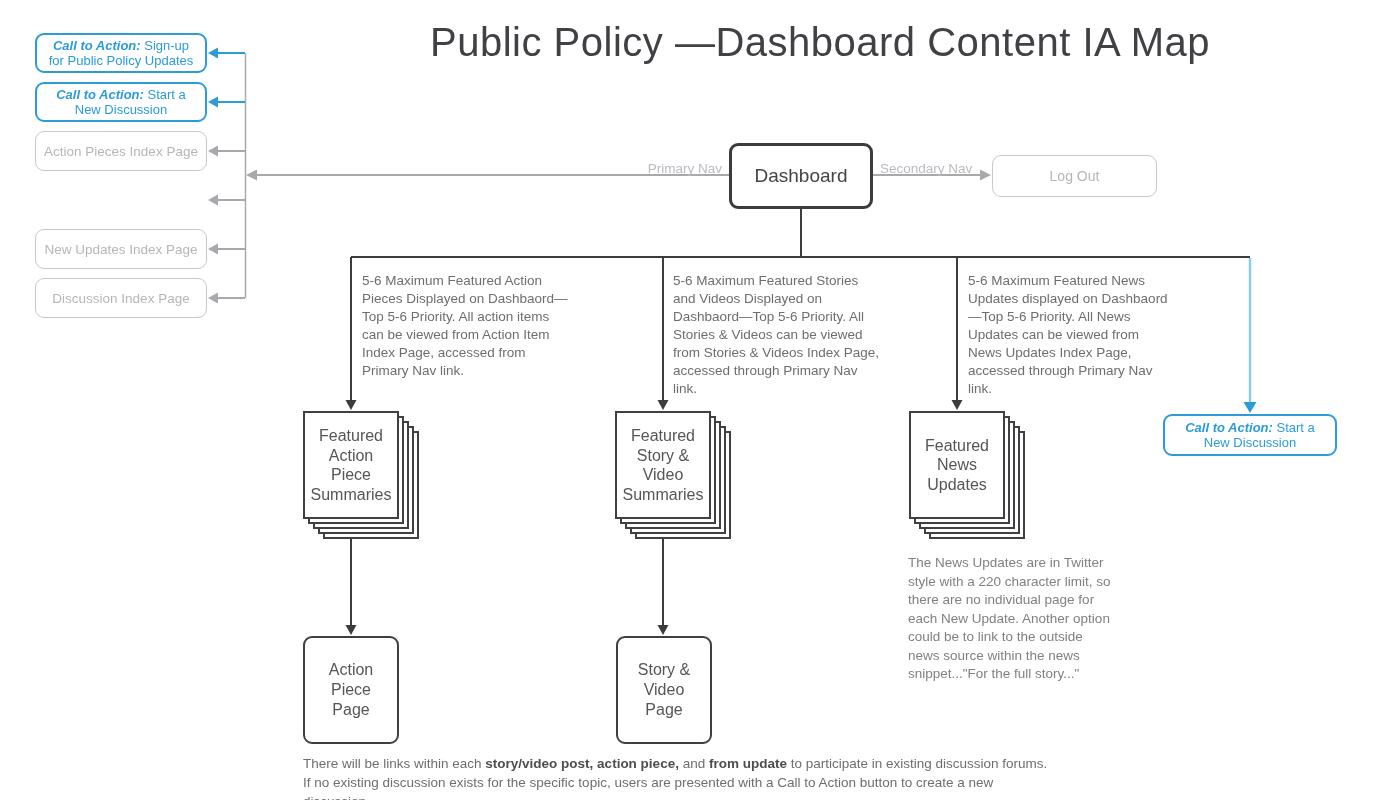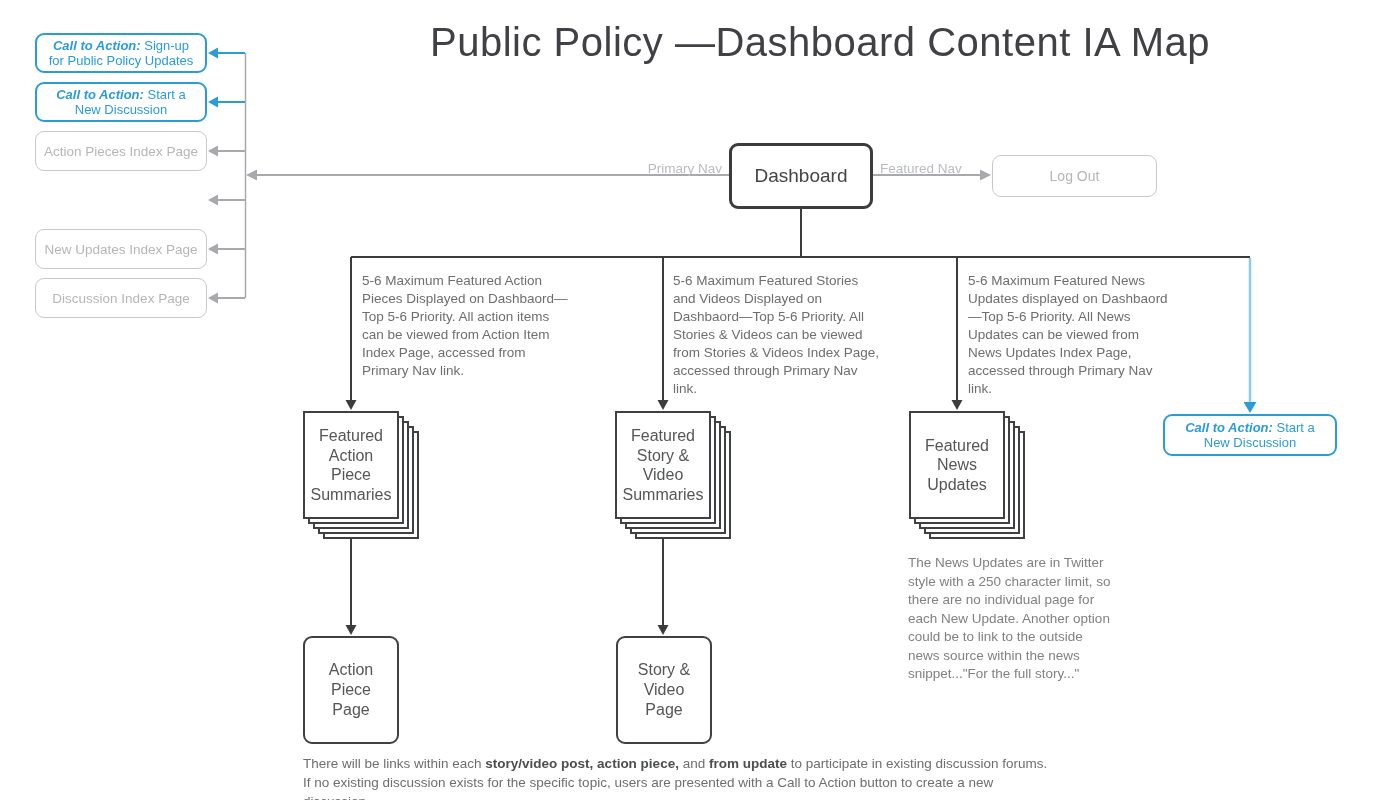--- a/index.html
+++ b/index.html
@@ -127,21 +127,21 @@
     <span>Discussion Index Page</span>
   </div>
   <div class="box sbox gray" style="top:229px;">
     <span>New Updates Index Page</span>
   </div>
 
   <div class="navlabel" style="left:600px;top:161px;width:122px;text-align:right;">Primary Nav</div>
   <div class="box dashboard">
     <span>Dashboard</span>
   </div>
-  <div class="navlabel" style="left:880px;top:161px;width:100px;">Featured Nav</div>
+  <div class="navlabel" style="left:880px;top:161px;width:100px;">Secondary Nav</div>
   <div class="box logout">
     <span>Log Out</span>
   </div>
 
   <div class="para" style="left:362px;top:272px;width:235px;">5-6 Maximum Featured Action
 Pieces Displayed on Dashbaord—
 Top 5-6 Priority. All action items
 can be viewed from Action Item
 Index Page, accessed from
 Primary Nav link.</div>
@@ -184,21 +184,21 @@
     <div class="sheet" style="left:20px;top:20px;"></div>
     <div class="sheet" style="left:15px;top:15px;"></div>
     <div class="sheet" style="left:10px;top:10px;"></div>
     <div class="sheet" style="left:5px;top:5px;"></div>
     <div class="sheet main" style="left:0;top:0;">Featured
 News
 Updates</div>
   </div>
 
   <div class="news-note">The News Updates are in Twitter
-style with a 250 character limit, so
+style with a 220 character limit, so
 there are no individual page for
 each New Update. Another option
 could be to link to the outside
 news source within the news
 snippet..."For the full story..."</div>
 
   <div class="box cta-right">
     <span><span class="cta-prefix">Call to Action:</span><span> Start a New Discussion</span></span>
   </div>
 

